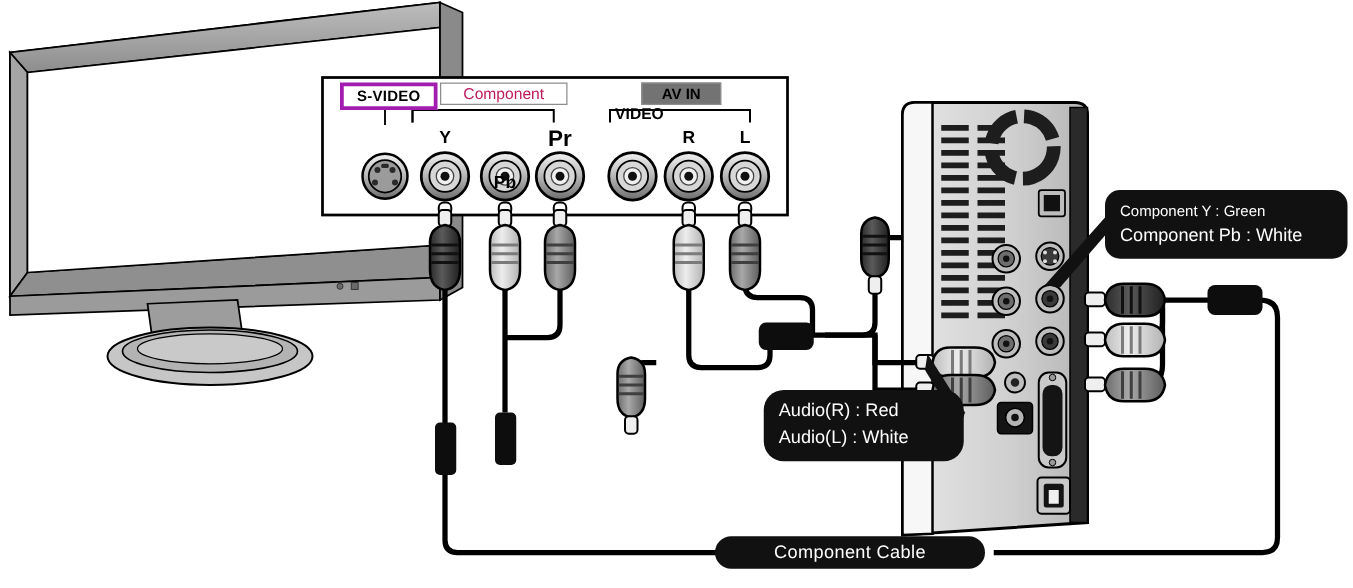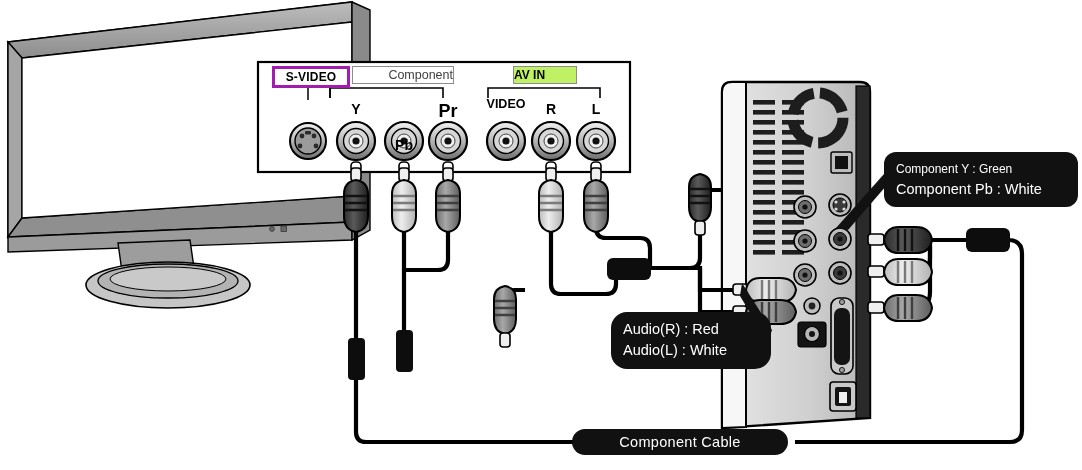--- a/index.html
+++ b/index.html
@@ -338,30 +338,30 @@
 
     <polygon points="892,165 836,228 848,230 893,178" fill="#111"></polygon>
     <polygon points="772,330 742,283 740,296 768,342" fill="#111"></polygon>
 
   </svg>
 
   <div class="lbl" style="position:absolute;left:272px;top:66px;width:72px;text-align:center;
               font-size:12px;font-weight:bold;color:#000;letter-spacing:.2px;
               border:3px solid #a21caf;background:#fff;padding:1px 0;">S-VIDEO</div>
 
-  <div class="lbl" style="position:absolute;left:352px;top:66px;width:100px;text-align:right;
-              font-size:12.5px;color:#404040;border:1px solid #8d8d8d;background:#fff;padding:1px 0;">Component</div>
-
-  <div class="lbl" style="position:absolute;left:513px;top:66px;width:62px;text-align:left;
-              font-size:12px;font-weight:bold;color:#000;border:1px solid #8d8d8d;background:#bef264;padding:1px 0;">AV IN</div>
+  <div class="lbl" style="position:absolute;left:352px;top:66px;width:100px;text-align:center;
+              font-size:12.5px;color:#be185d;border:1px solid #8d8d8d;background:#fff;padding:1px 0;">Component</div>
+
+  <div class="lbl" style="position:absolute;left:513px;top:66px;width:62px;text-align:center;
+              font-size:12px;font-weight:bold;color:#000;border:1px solid #8d8d8d;background:#737373;padding:1px 0;">AV IN</div>
 
   <div class="lbl" style="position:absolute;left:341px;top:101px;width:30px;text-align:center;font-size:14px;font-weight:bold;color:#000;">Y</div>
   <div class="lbl" style="position:absolute;left:389px;top:101px;width:30px;text-align:center;font-size:14px;font-weight:bold;color:#000;margin-top:36px;">Pb</div>
   <div class="lbl" style="position:absolute;left:433px;top:101px;width:30px;text-align:center;font-size:18px;font-weight:bold;color:#000;">Pr</div>
-  <div class="lbl" style="position:absolute;left:481px;top:97px;width:50px;text-align:center;font-size:12.5px;font-weight:bold;color:#000;">VIDEO</div>
+  <div class="lbl" style="position:absolute;left:481px;top:84px;width:50px;text-align:right;font-size:12.5px;font-weight:bold;color:#000;">VIDEO</div>
   <div class="lbl" style="position:absolute;left:536px;top:101px;width:30px;text-align:center;font-size:14px;font-weight:bold;color:#000;">R</div>
   <div class="lbl" style="position:absolute;left:581px;top:101px;width:30px;text-align:center;font-size:14px;font-weight:bold;color:#000;">L</div>
 
   <div style="position:absolute;left:884px;top:152px;width:194px;
               background:#111;border-radius:12px;padding:7px 10px 8px 12px;box-sizing:border-box;">
     <div class="lbl" style="color:#fff;font-size:12px;line-height:20px;white-space:nowrap;">Component Y : Green</div>
     <div class="lbl" style="color:#fff;font-size:14.5px;line-height:20px;white-space:nowrap;">Component Pb : White</div>
   </div>
 
   <div style="position:absolute;left:611px;top:312px;width:160px;

